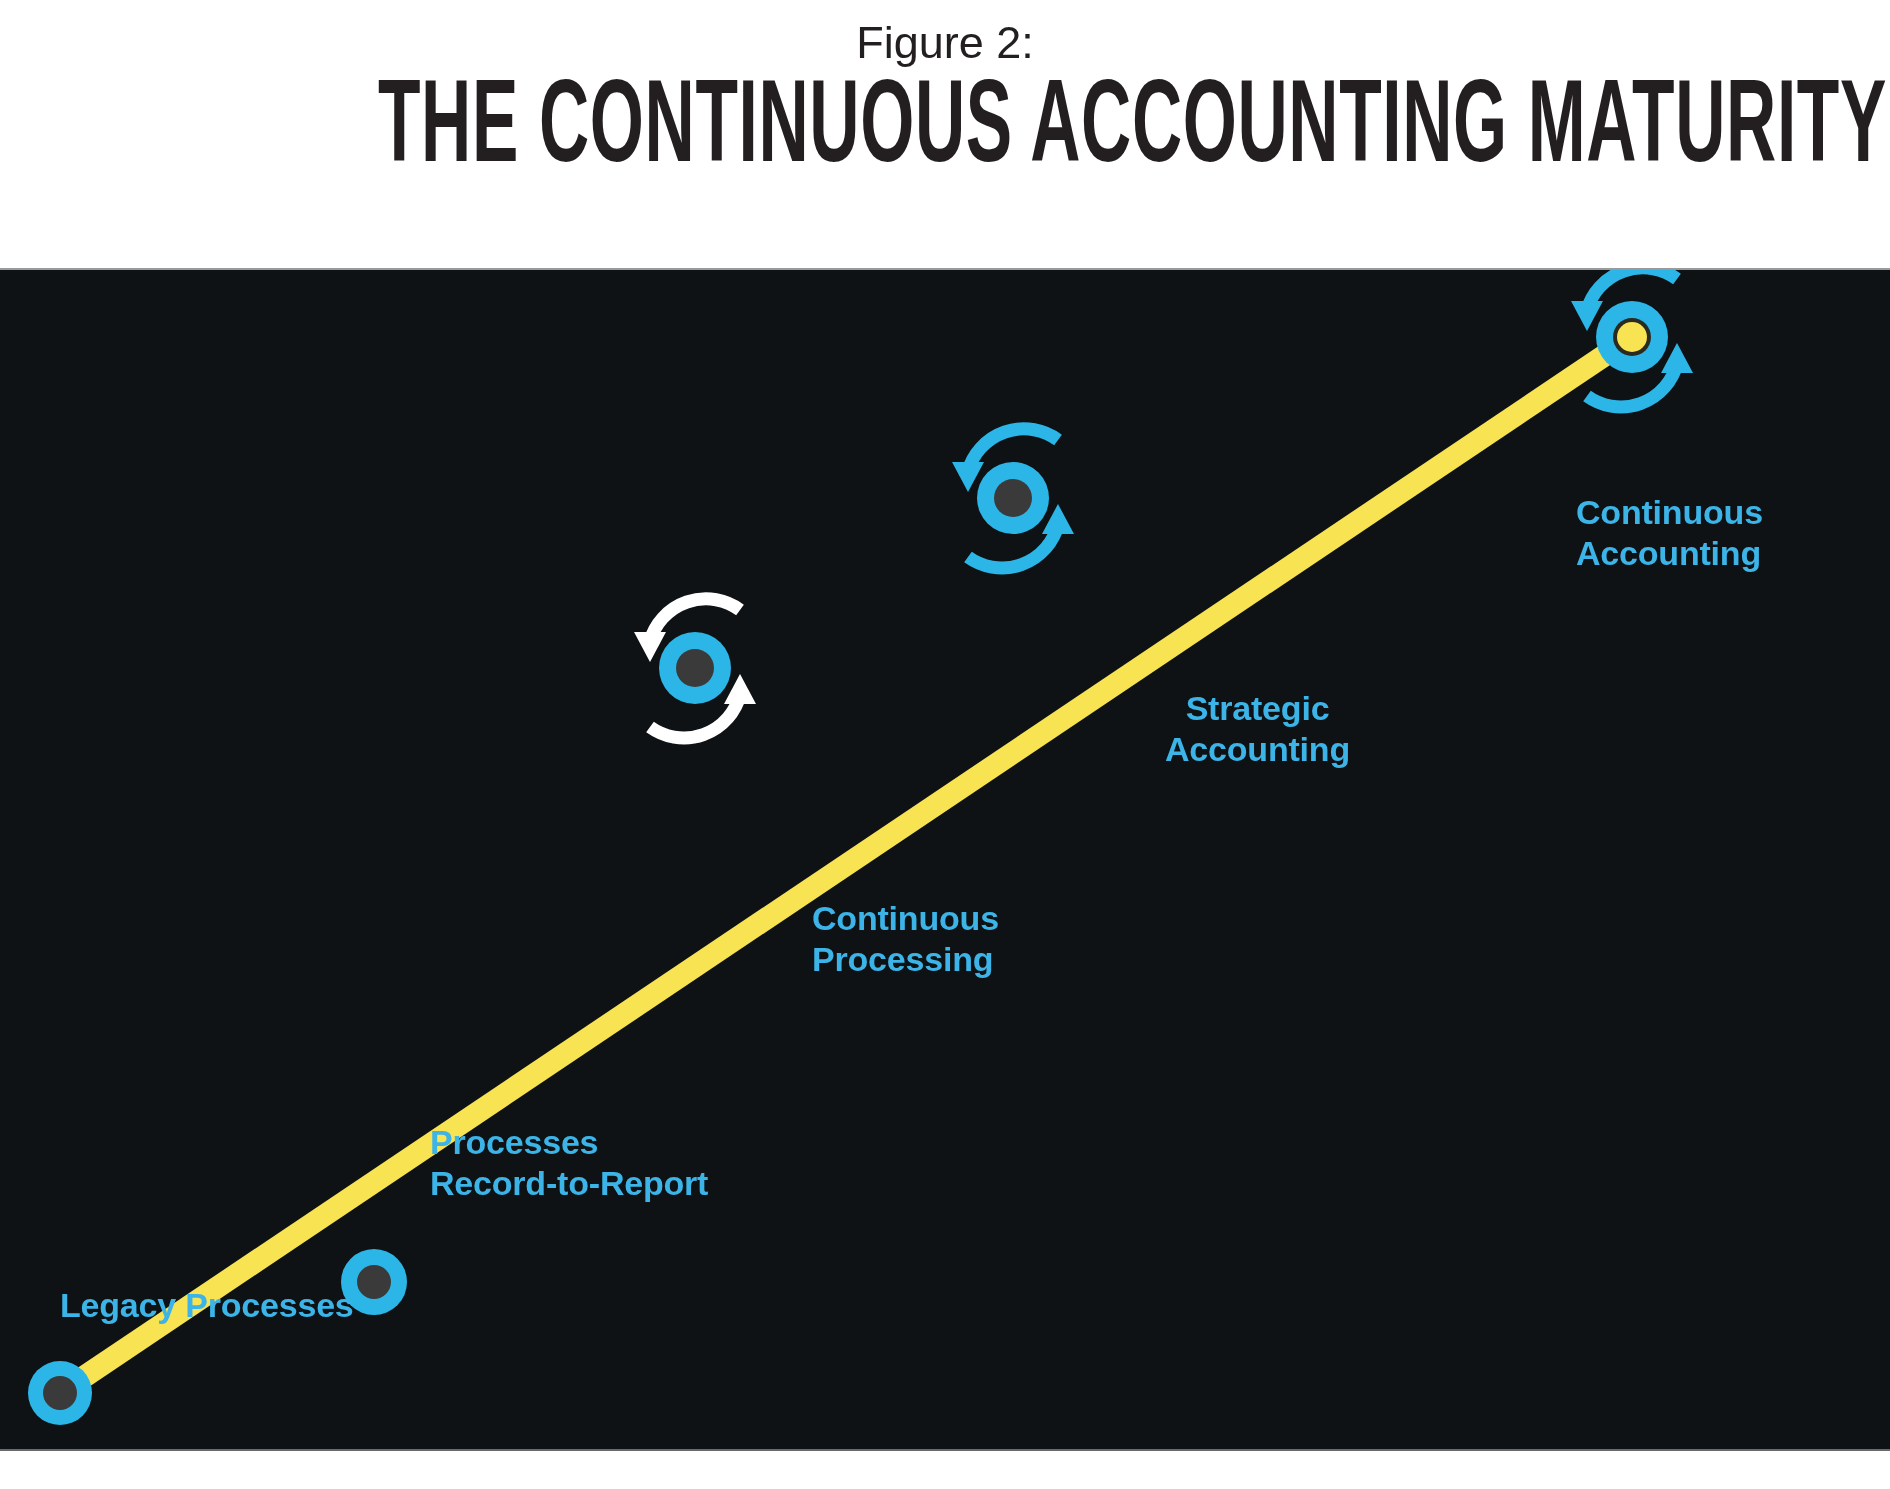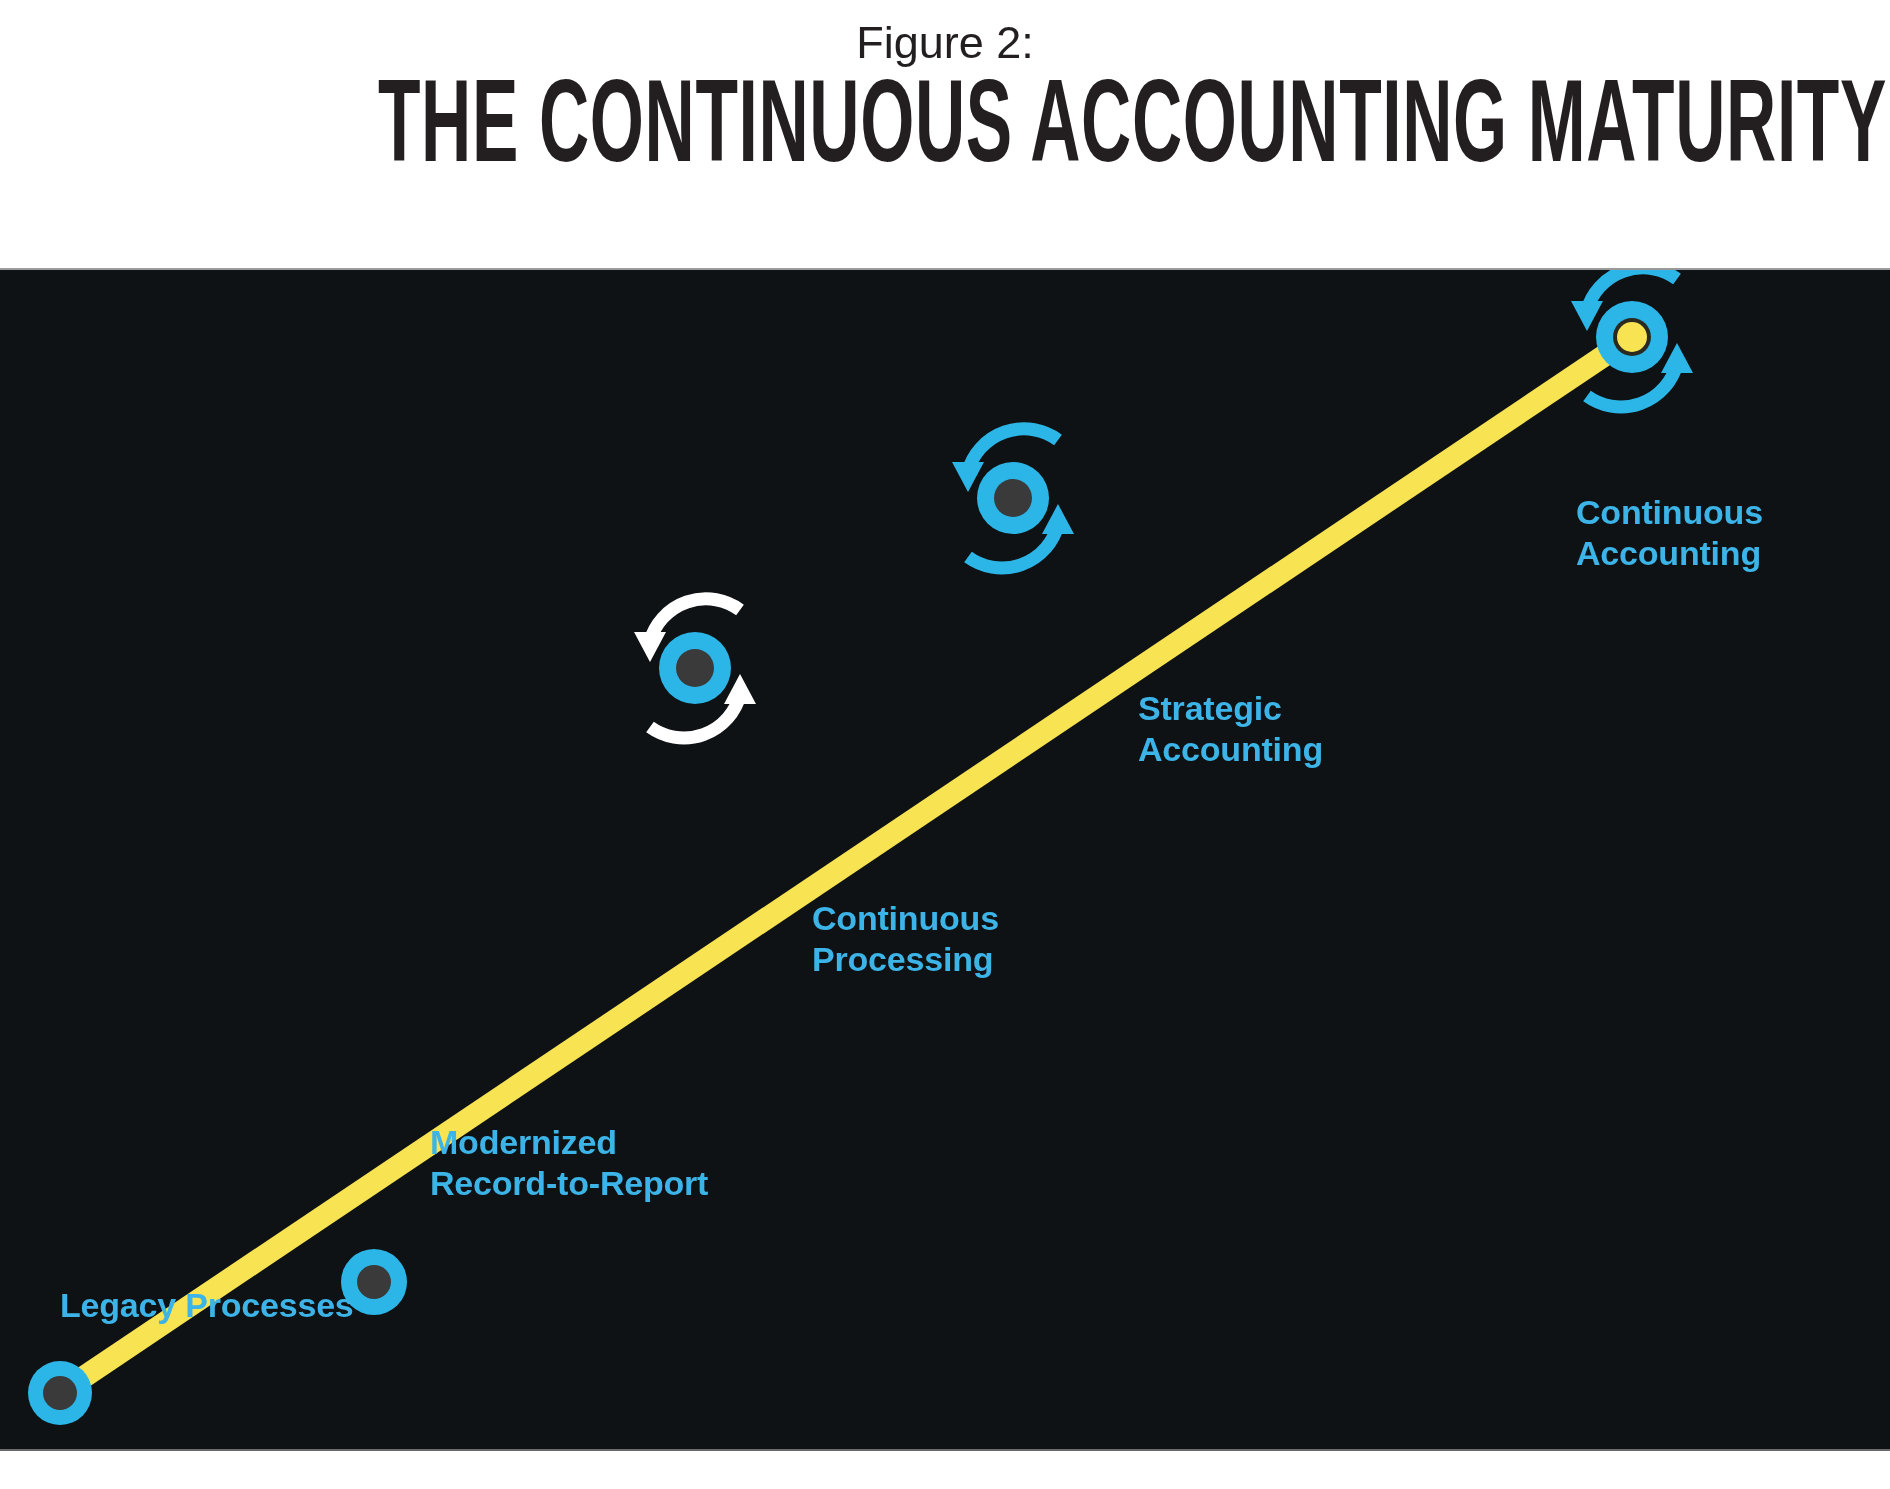--- a/index.html
+++ b/index.html
@@ -91,21 +91,21 @@
     font-size: 34px;
     line-height: 1.22;
     color: #3cb4e8;
     white-space: pre-line;
     letter-spacing: -0.2px;
   }
 
   .lbl-legacy       { left: 52px;   top: 1015px; margin-left: 8px; }
   .lbl-modernized   { left: 430px;  top: 852px;  }
   .lbl-processing   { left: 812px;  top: 628px;  }
-  .lbl-strategic    { left: 1138px; top: 418px;  }
+  .lbl-strategic    { left: 1165px; top: 418px; text-align: center;  }
   .lbl-continuous   { left: 1576px; top: 222px;  }
 </style>
 </head>
 <body>
 
 <div id="page">
 
   <div class="header">
     <div class="fig-label">Figure 2:</div>
     <div class="fig-title">THE CONTINUOUS ACCOUNTING MATURITY MODEL</div>
@@ -163,21 +163,21 @@
           <polygon points="1693,103 1661,103 1677,73"></polygon>
         </g>
         <circle cx="1632" cy="67" r="36" fill="#2CB6E8"></circle>
         <circle cx="1632" cy="67" r="19" fill="#2A2A20"></circle>
         <circle cx="1632" cy="67" r="15" fill="#F8E352"></circle>
       </g>
     </svg>
 
     <div class="stage-label lbl-legacy">Legacy Processes</div>
 
-    <div class="stage-label lbl-modernized">Modernized
+    <div class="stage-label lbl-modernized">Processes
 Record-to-Report</div>
 
     <div class="stage-label lbl-processing">Continuous
 Processing</div>
 
     <div class="stage-label lbl-strategic">Strategic
 Accounting</div>
 
     <div class="stage-label lbl-continuous">Continuous
 Accounting</div>

